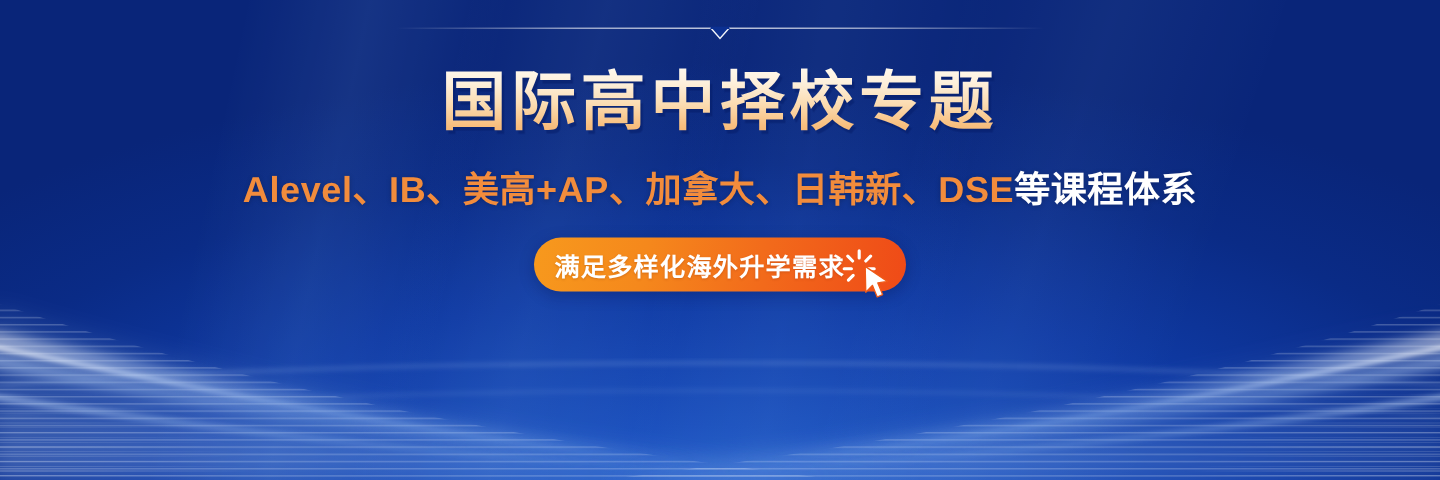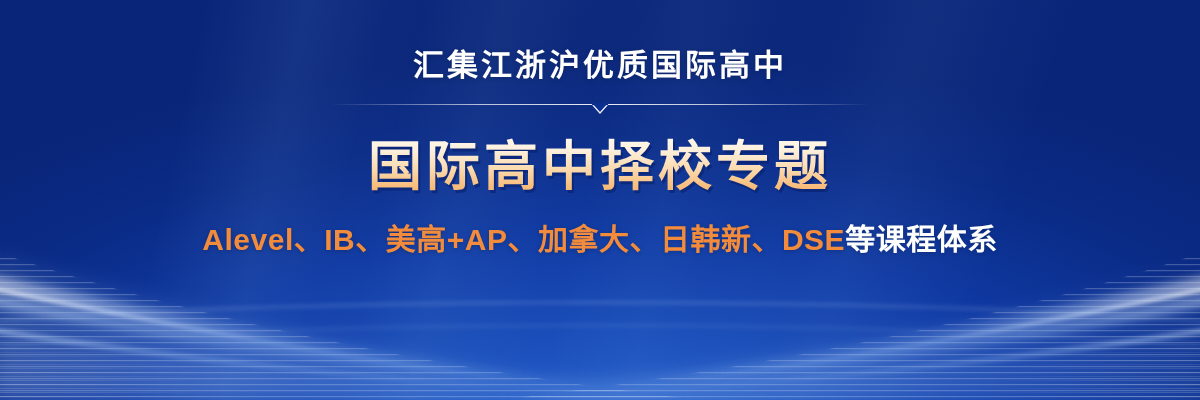--- a/index.html
+++ b/index.html
@@ -248,32 +248,47 @@
     <path d="M 1210,288 C 1040,322 810,374 480,400" fill="none" stroke="url(#gRightBright)" stroke-width="3.2" filter="url(#blurSm)"></path>
 
     <path d="M -10,322 C 300,296 900,296 1210,322" fill="none" stroke="#cfe2ff" stroke-opacity="0.22" stroke-width="2.4" filter="url(#blurSm)"></path>
     <path d="M -10,348 C 300,318 900,318 1210,348" fill="none" stroke="#cfe2ff" stroke-opacity="0.14" stroke-width="2" filter="url(#blurSm)"></path>
   </svg>
 
   <div class="bg-layer stripes"></div>
 
   <div class="content">
 
-    <div class="eyebrow">汇集江浙沪优质国际高中</div>
 
     <div class="divider">
       <div class="rule"></div>
       <svg width="540" height="18" viewBox="0 0 540 18" style="position:absolute;top:0;left:0;" aria-hidden="true">
         <path d="M262,6 L270,15 L278,6" fill="#0c3091" stroke="none"></path>
         <path d="M262,6 L270,15 L278,6" fill="none" stroke="#ffffff" stroke-opacity="0.95" stroke-width="1.2"></path>
         <rect x="262" y="5.2" width="16" height="2" fill="#0c3091"></rect>
       </svg>
     </div>
 
     <div class="headline">国际高中择校专题</div>
 
     <div class="subhead">
       <span>Alevel、IB、美高+AP、加拿大、日韩新、DSE</span><span class="tail">等课程体系</span>
     </div>
 
+    <div class="cta-wrap">
+      <button class="cta" type="button">
+        <span class="cta-label">满足多样化海外升学需求</span>
+      </button>
+      <svg class="cursor-icon" viewBox="0 0 46 48" aria-hidden="true">
+        <g stroke="#ffffff" stroke-width="2.6" stroke-linecap="round">
+          <line x1="15" y1="6" x2="15" y2="12"></line>
+          <line x1="5.5" y1="10.5" x2="9.5" y2="14.5"></line>
+          <line x1="24.5" y1="10.5" x2="20.5" y2="14.5"></line>
+          <line x1="2.5" y1="21" x2="8.5" y2="21"></line>
+          <line x1="27.5" y1="21" x2="22" y2="21"></line>
+          <line x1="6" y1="30.5" x2="10" y2="26.5"></line>
+        </g>
+        <path d="M20,19 L38.5,31.5 L30.5,32.8 L34.5,42.5 L30,44.5 L26,34.8 L20.5,40.5 Z" fill="#ffffff" stroke="#ef5a18" stroke-width="1.1" stroke-linejoin="round"></path>
+      </svg>
+    </div>
 
   </div>
 </div>
 
 </body></html>

